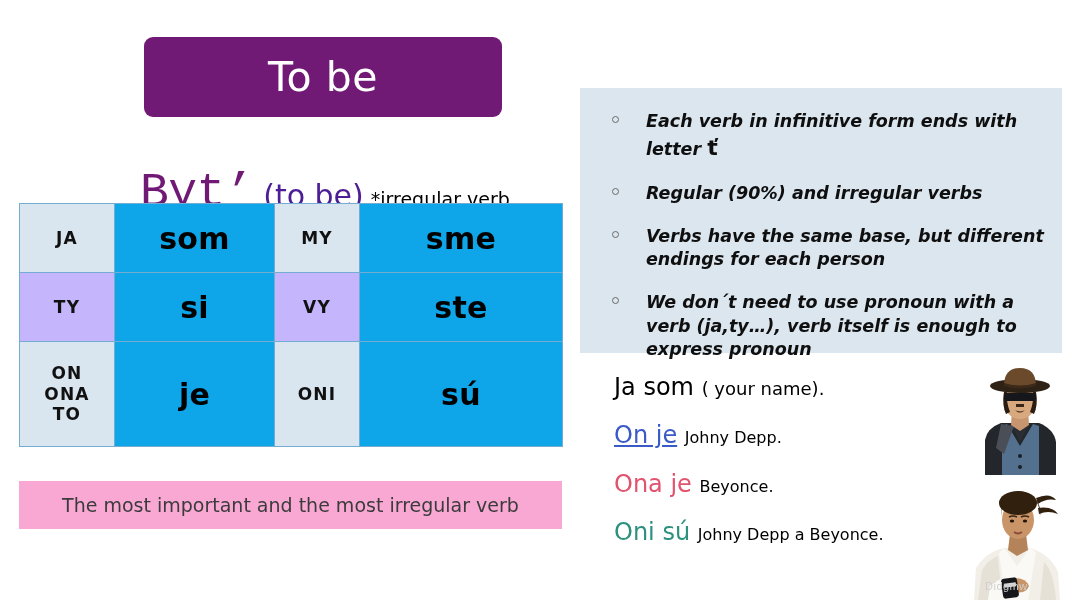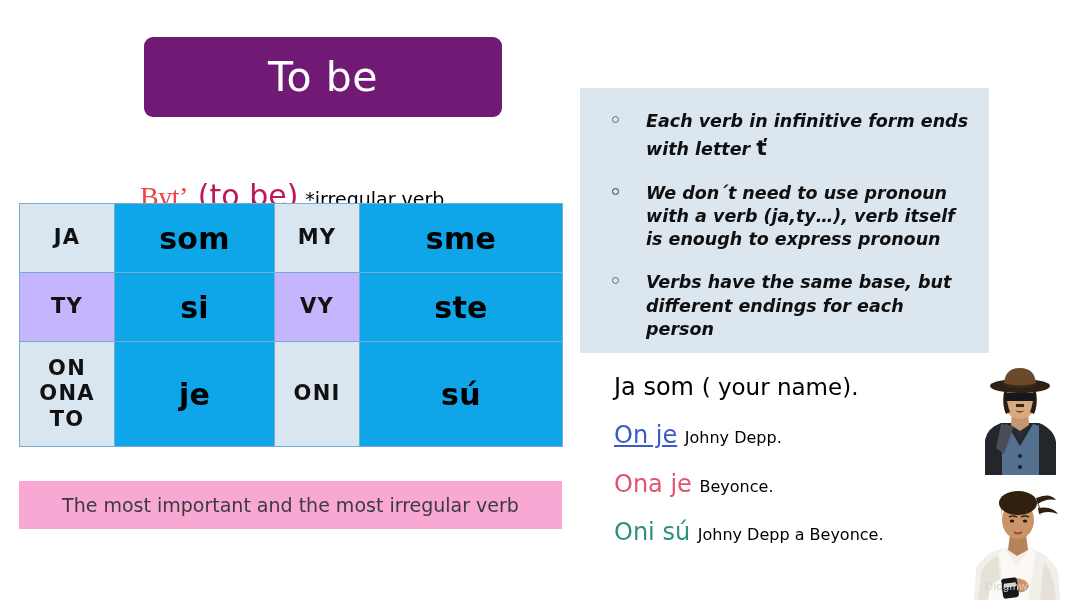--- a/index.html
+++ b/index.html
@@ -42,28 +42,28 @@
     position: absolute;
     left: 140px;
     top: 142px;
     width: 420px;
     height: 50px;
     display: flex;
     align-items: baseline;
     white-space: nowrap;
   }
   #verb-heading .verb-main {
-    font-size: 28px;
-    color: #ef4444;
-    font-family: Liberation Serif, serif;
+    font-size: 48px;
+    color: #701a75;
+    font-family: Liberation Mono, monospace;
     letter-spacing: -0.5px;
   }
   #verb-heading .verb-gloss {
     font-size: 30px;
-    color: #be185d;
+    color: #4c1d95;
     margin-left: 10px;
     font-family: "DejaVu Sans", sans-serif;
     margin-top: 36px;
   }
   #verb-heading .verb-note {
     font-size: 19px;
     color: #000000;
     margin-left: 7px;
     font-family: "DejaVu Sans", sans-serif;
   }
@@ -78,21 +78,21 @@
     table-layout: fixed;
   }
   #conj-table td {
     border: 1.6px solid #74ADD1;
     text-align: center;
     vertical-align: middle;
     padding: 0;
   }
   #conj-table .pron {
     background: #D9E5EF;
-    font-size: 21px;
+    font-size: 17px;
     font-weight: 700;
     color: #111111;
     letter-spacing: 1.2px;
     line-height: 1.22;
   }
   #conj-table .pron.white {
     background: #c4b5fd;
   }
   #conj-table .form {
     background: #0ea5e9;
@@ -119,21 +119,21 @@
     color: #3B3B3B;
     font-family: "DejaVu Sans", sans-serif;
   }
 
   
 
   #notes-panel {
     position: absolute;
     left: 580px;
     top: 88px;
-    width: 409px;
+    width: 482px;
     height: 265px;
     background: #DCE6EF;
     padding: 0;
     box-sizing: border-box;
   }
   #notes-list {
     list-style: none;
     margin: 0;
     padding: 22px 16px 0 16px;
   }
@@ -180,21 +180,21 @@
     line-height: 1.1;
   }
   #examples .ex-line .ex-key {
     font-weight: 500;
     text-align: center;
   }
   #examples .ex-line .ex-rest {
     font-size: 16px;
   }
   #examples .ex-line.small-rest .ex-rest {
-    font-size: 23px;
+    font-size: 18px;
   }
 
   
   .photo {
     position: absolute;
     overflow: hidden;
   }
   #photo-man {
     left: 971px;
     top: 362px;
@@ -266,28 +266,29 @@
 <div id="table-caption">The most important and the most irregular verb</div>
 
 <div id="notes-panel">
   <ul id="notes-list">
     <li>
       <span class="bullet-mark"></span>
       <span>Each verb in infinitive form ends with letter </span><span class="hl-letter">ť</span>
     </li>
     <li>
       <span class="bullet-mark"></span>
+      <span>Regular  (90%) and irregular verbs</span>
+    </li>
+    <li>
+      <span class="bullet-mark"></span>
+      <span>Verbs have the same base, but different endings for each person</span>
     </li>
     <li>
       <span class="bullet-mark"></span>
       <span>We don´t need to use pronoun with a verb (ja,ty…), verb itself is enough to express pronoun</span>
-    </li>
-    <li>
-      <span class="bullet-mark"></span>
-      <span>Verbs have the same base, but different endings for each person</span>
     </li>
   </ul>
 </div>
 
 <div id="examples">
   <div class="ex-line small-rest">
     <span class="ex-key" style="color: rgb(0, 0, 0);">Ja som</span>
     <span class="ex-rest">( your name).</span>
   </div>
   <div class="ex-line">

